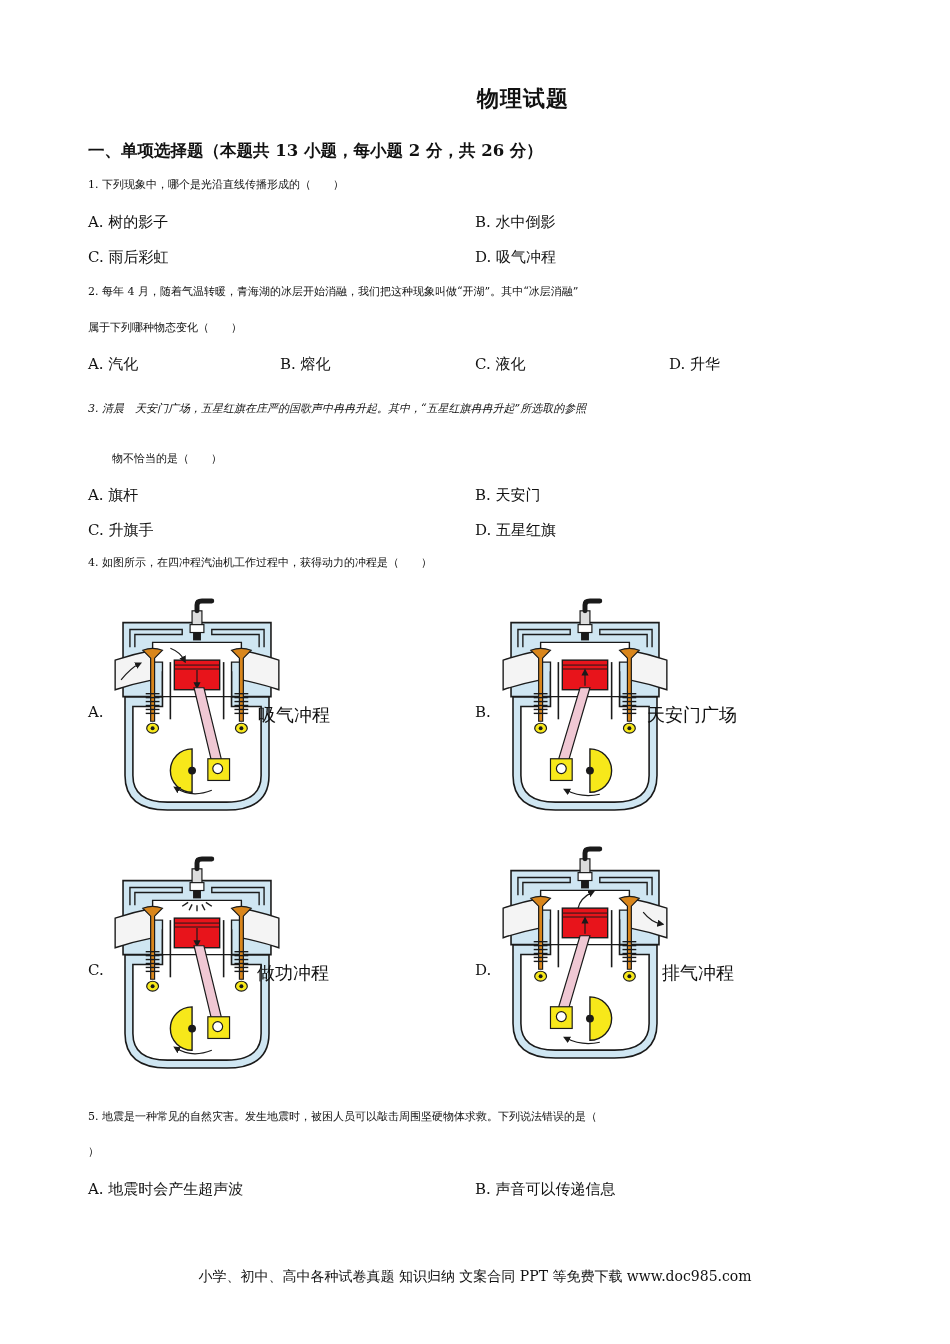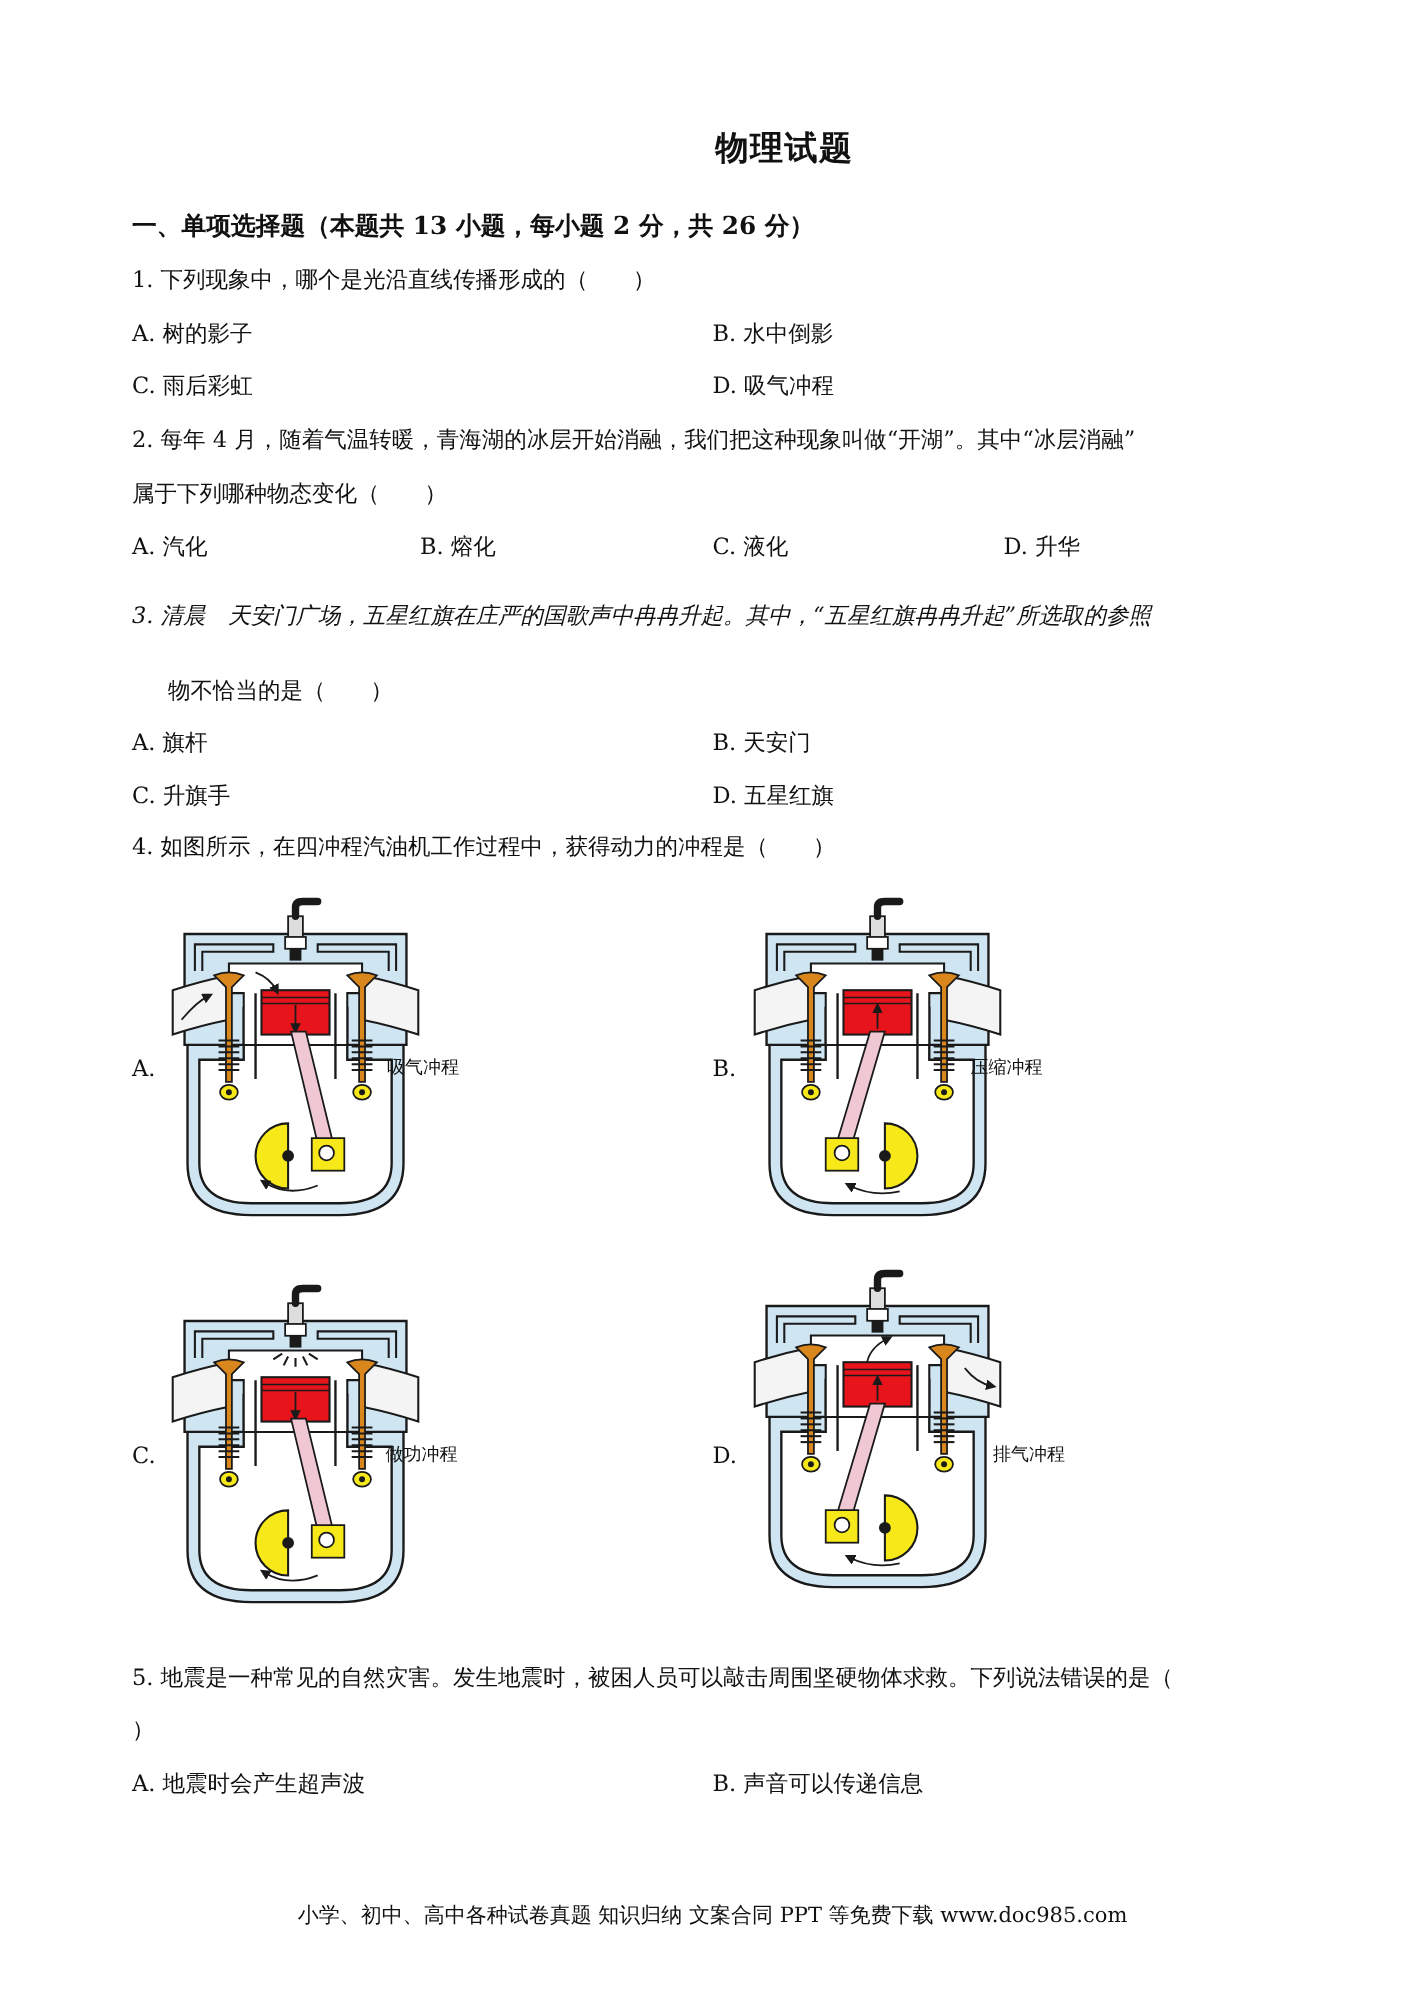--- a/index.html
+++ b/index.html
@@ -1,25 +1,25 @@
 <!DOCTYPE html>
 <html><head>
 <meta charset="utf-8">
 <style>
   html, body { margin: 0; padding: 0; background: #ffffff; }
   body { width: 950px; height: 1344px; position: relative; overflow: hidden;
          font-family: "DejaVu Serif", "Liberation Serif", serif; color: #111; }
   .abs { position: absolute; white-space: nowrap; text-align: center; }
   .title { left: 0; width: 950px; top: 84px; text-align: center; font-size: 22px; font-weight: bold; letter-spacing: 1px; margin-left: 48px; }
   .section { left: 88px; top: 140px; font-size: 16.5px; font-weight: bold; }
-  .q { font-size: 15px; }
+  .q { font-size: 11px; }
   .opt { font-size: 15px; }
   .footer { top: 1268px; left: 0; width: 950px; text-align: center; font-size: 14px; }
   .engine { position: absolute; width: 170px; height: 215px; }
-  .stroke-label { font-size: 12px; padding-left: 16px; }
+  .stroke-label { font-size: 18px; padding-left: 16px; }
 </style>
 </head>
 <body>
 
 <div class="abs title">物理试题</div>
 <div class="abs section">一、单项选择题（本题共 13 小题，每小题 2 分，共 26 分）</div>
 
 <div class="abs q" style="left:88px; top:177px;">1. 下列现象中，哪个是光沿直线传播形成的（　　）</div>
 <div class="abs opt" style="left:88px; top:213px;">A. 树的影子</div>
 <div class="abs opt" style="left:475px; top:213px;">B. 水中倒影</div>
@@ -127,21 +127,21 @@
   <line x1="62" y1="67" x2="108" y2="67" stroke="#1a1a1a" stroke-width="1"></line>
   <line x1="85" y1="84" x2="85" y2="70" stroke="#1a1a1a" stroke-width="1.2" marker-end="url(#arr)"></line>
   <path d="M80 86 L90 86 L66 168 L56 166 Z" fill="#f0c8d4" stroke="#1a1a1a" stroke-width="1.2"></path>
   <path d="M90 148 A22 22 0 1 1 90 192 Z" fill="#f7e81a" stroke="#1a1a1a" stroke-width="1.4"></path>
   <rect x="50" y="158" width="22" height="22" fill="#f7e81a" stroke="#1a1a1a" stroke-width="1.2"></rect>
   <circle cx="61" cy="168" r="5" fill="#fff" stroke="#1a1a1a" stroke-width="1.2"></circle>
   <circle cx="90" cy="170" r="4" fill="#1a1a1a"></circle>
   <path d="M100 194 Q82 198 66 190" fill="none" stroke="#1a1a1a" stroke-width="1.2" marker-end="url(#arr)"></path>
 </svg>
 <div class="abs opt" style="left:475px; top:703px;">B.</div>
-<div class="abs stroke-label" style="left:631px; top:703px;">压缩冲程</div>
+<div class="abs stroke-label" style="left:631px; top:703px;">天安门广场</div>
 
 <svg class="engine" style="left:112px; top:856px;" viewBox="0 -5 170 218">
   <use href="#engine-base"></use>
   <g stroke="#1a1a1a" stroke-width="1.4">
     <line x1="76" y1="42" x2="70" y2="46"></line>
       <line x1="80" y1="44" x2="77" y2="50"></line>
     <line x1="85" y1="45" x2="85" y2="51"></line>
       <line x1="90" y1="44" x2="93" y2="50"></line>
     <line x1="94" y1="42" x2="100" y2="46"></line>
   </g>

